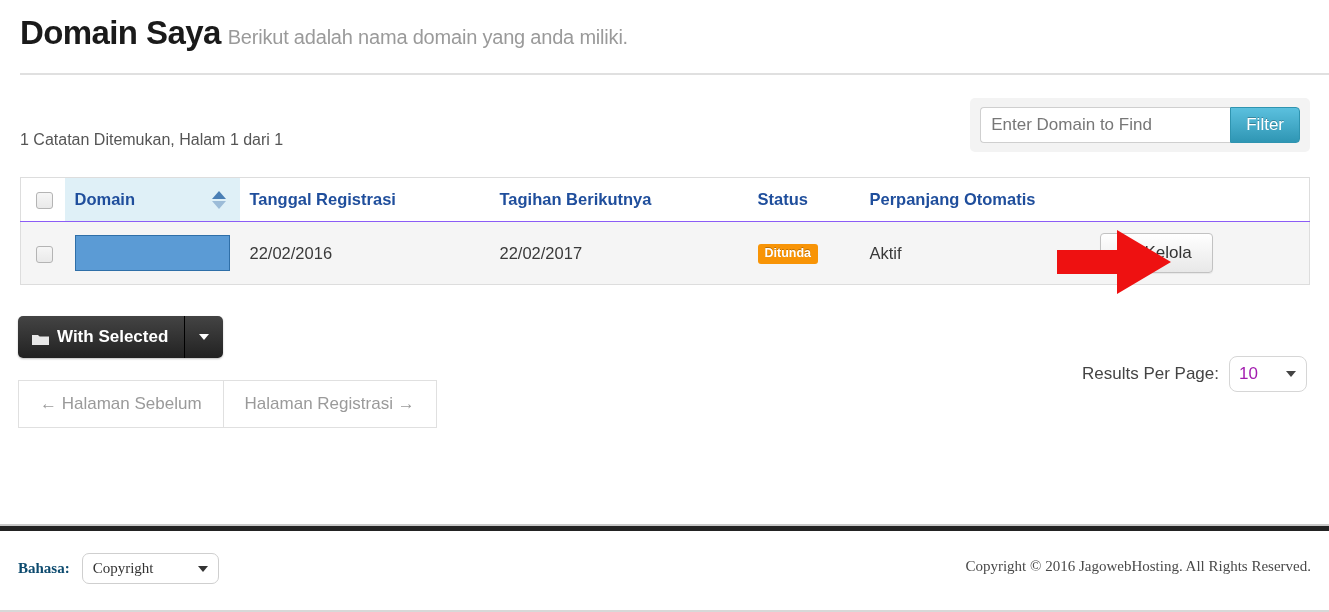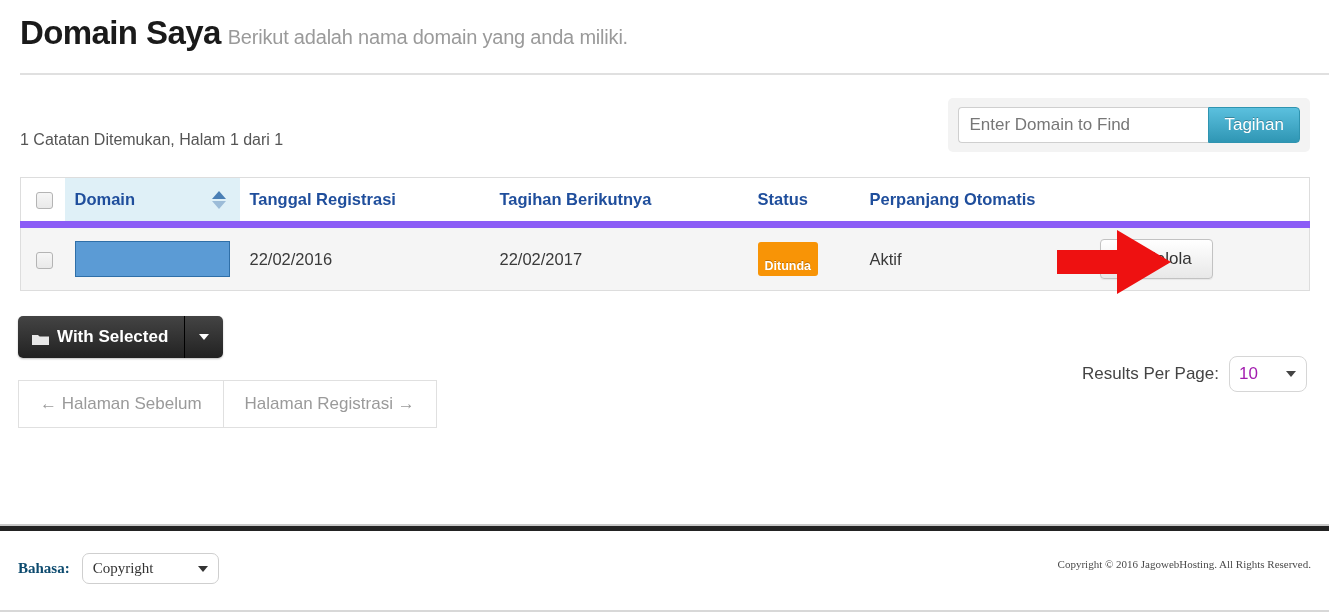--- a/index.html
+++ b/index.html
@@ -75,21 +75,21 @@
     border-collapse: collapse;
     border: 1px solid #dddddd;
     background: #fff;
   }
   .dtable th {
     text-align: left;
     font-size: 16.5px;
     color: #1f4e9c;
     font-weight: bold;
     padding: 12px 10px;
-    border-bottom: 7px solid #8b5cf6;
+    border-bottom: 1px solid #8b5cf6;
     background: #ffffff;
     white-space: nowrap;
   }
   .dtable th.sorted { background: #dff0f7; position: relative; }
   .dtable td {
     font-size: 16.5px;
     color: #3a3a3a;
     padding: 11px 10px;
     background: #f5f5f5;
     vertical-align: middle;
@@ -137,21 +137,21 @@
     background: #5b9bd5;
     border: 1px solid #2f6fa8;
     vertical-align: middle;
   }
   .badge {
     display: inline-block;
     background: #f89406;
     color: #ffffff;
     font-size: 12.5px;
     font-weight: bold;
-    padding: 18px 7px 4px;
+    padding: 3px 7px 4px;
     border-radius: 3px;
     line-height: 1;
     text-shadow: 0 -1px 0 rgba(0,0,0,.25);
   }
   .cell-action { text-align: left; padding-right: 18px !important; }
   .btn-kelola {
     display: inline-flex; align-items: center; gap: 7px;
     border: 1px solid #c2c2c2;
     border-radius: 4px;
     background: linear-gradient(to bottom,#ffffff 0%, #e8e8e8 100%);
@@ -271,41 +271,41 @@
   }
   .lang-select .sel-caret {
     position: absolute; right: 10px; top: 50%; transform: translateY(-50%);
     width: 0; height: 0;
     border-left: 5px solid transparent;
     border-right: 5px solid transparent;
     border-top: 6px solid #333;
   }
   .copyright {
     position: absolute; right: 18px; top: 27px;
-    font-size: 11px; color: #4a4a4a;
+    font-size: 15px; color: #4a4a4a;
     font-family: "Liberation Serif", serif;
   }
   .footer-bottom-rule {
     position: absolute; left: 0; right: 0; bottom: 0;
     height: 2px; background: #d8d8d8;
   }
 </style>
 </head>
 <body>
 
 <div class="page">
 
   <div class="page-header">
     <h1>Domain Saya</h1><span class="subtitle">Berikut adalah nama domain yang anda miliki.</span>
   </div>
   <div class="header-rule"></div>
 
   <div class="filter-well">
     <input class="filter-input" type="text" placeholder="Enter Domain to Find" style="">
-    <button class="filter-btn">Tagihan</button>
+    <button class="filter-btn">Filter</button>
   </div>
 
   <div class="records-line">1 Catatan Ditemukan, Halam 1 dari 1</div>
 
   <table class="dtable">
     <thead>
       <tr>
         <th class="col-check">
           <span class="cbx"></span>
         </th>

